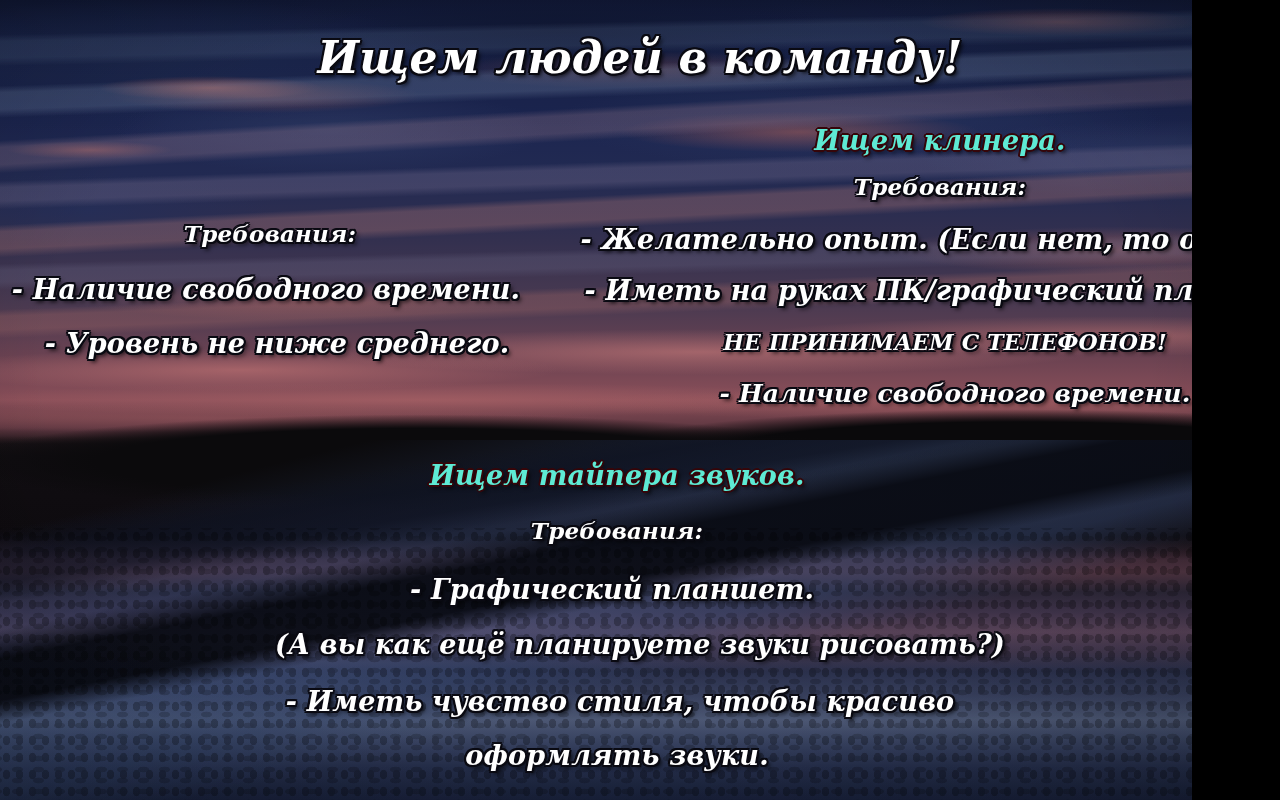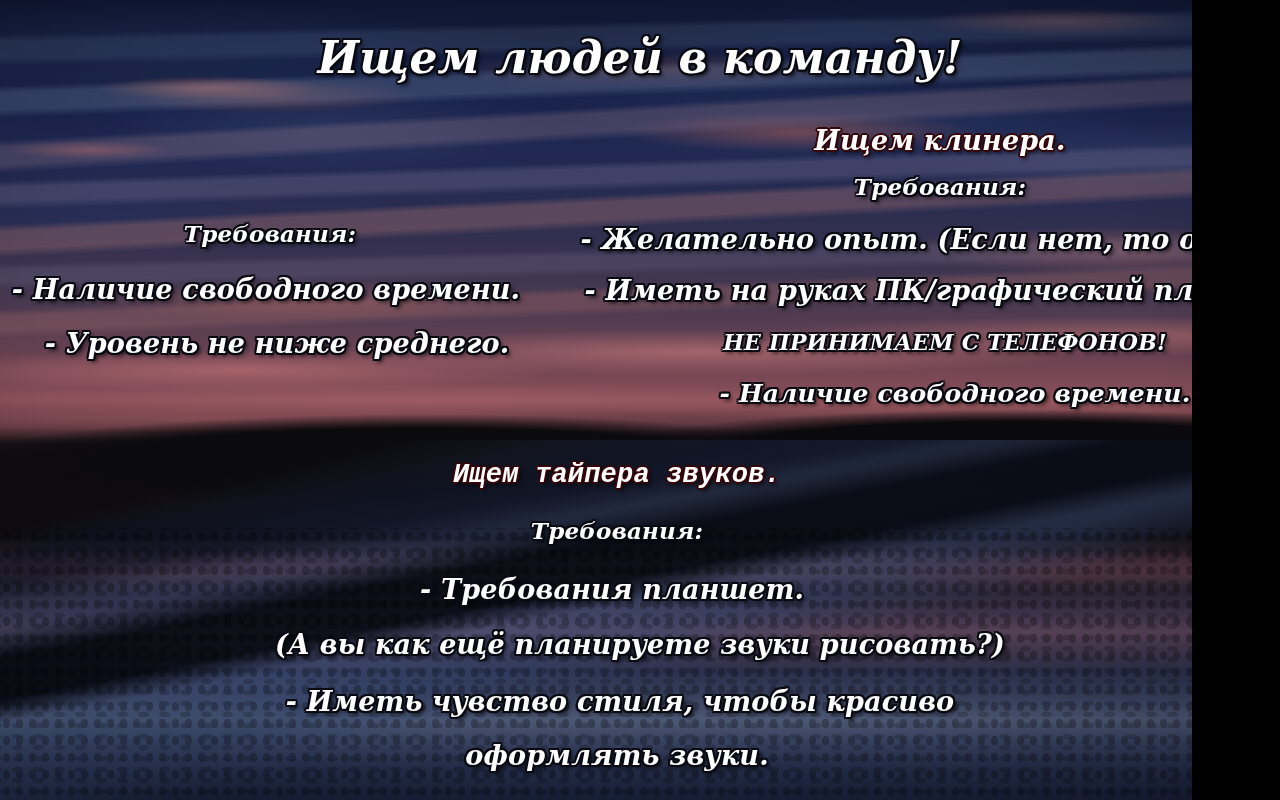--- a/index.html
+++ b/index.html
@@ -162,21 +162,21 @@
   .white {
     color: #ffffff;
     text-shadow:
       -1.6px -1.6px 0 #0a0a12, 1.6px -1.6px 0 #0a0a12,
       -1.6px  1.6px 0 #0a0a12, 1.6px  1.6px 0 #0a0a12,
       -2.2px 0 0 #0a0a12, 2.2px 0 0 #0a0a12,
        0 -2.2px 0 #0a0a12, 0 2.2px 0 #0a0a12,
        3px 3px 4px rgba(0,0,0,.85);
   }
   .red {
-    color: #ffffff;
+    color: #5eead4;
     text-shadow:
       -1.4px -1.4px 0 #35060a, 1.4px -1.4px 0 #35060a,
       -1.4px  1.4px 0 #35060a, 1.4px  1.4px 0 #35060a,
       -2px 0 0 #35060a, 2px 0 0 #35060a,
        0 -2px 0 #35060a, 0 2px 0 #35060a,
        2.5px 2.5px 4px rgba(0,0,0,.8);
   }
 
   .headline { font-size: 44px; }
   .role     { font-size: 27px; }
@@ -218,25 +218,25 @@
   <div class="txt white req c" style="left:940px; top:175px;">Требования:</div>
 
   <div class="txt white line c" style="left:946px; top:226px;">- Желательно опыт. (Если нет, то обучим)</div>
 
   <div class="txt white line c" style="left:950px; top:277px;">- Иметь на руках ПК/графический планшет.</div>
 
   <div class="txt white caps c" style="left:945px; top:331px;">НЕ ПРИНИМАЕМ С ТЕЛЕФОНОВ!</div>
 
   <div class="txt white line-sm c" style="left:955px; top:381px;">- Наличие свободного времени.</div>
 
-  <div class="txt red role c" style="left:617px; top:462px;font-family:Liberation Mono, monospace;">Ищем тайпера звуков.</div>
+  <div class="txt red role c" style="left:617px; top:462px;">Ищем тайпера звуков.</div>
 
   <div class="txt white req c" style="left:617px; top:519px;">Требования:</div>
 
-  <div class="txt white line c" style="left:612px; top:576px;">- Требования планшет.</div>
+  <div class="txt white line c" style="left:612px; top:576px;">- Графический планшет.</div>
 
   <div class="txt white line c" style="left:620px; top:688px;">- Иметь чувство стиля, чтобы красиво</div>
 
   <div class="txt white line c" style="left:640px; top:631px;">(А вы как ещё планируете звуки рисовать?)</div>
 
   <div class="txt white line c" style="left:617px; top:742px;">оформлять звуки.</div>
 
 </div>
 
 </body></html>

